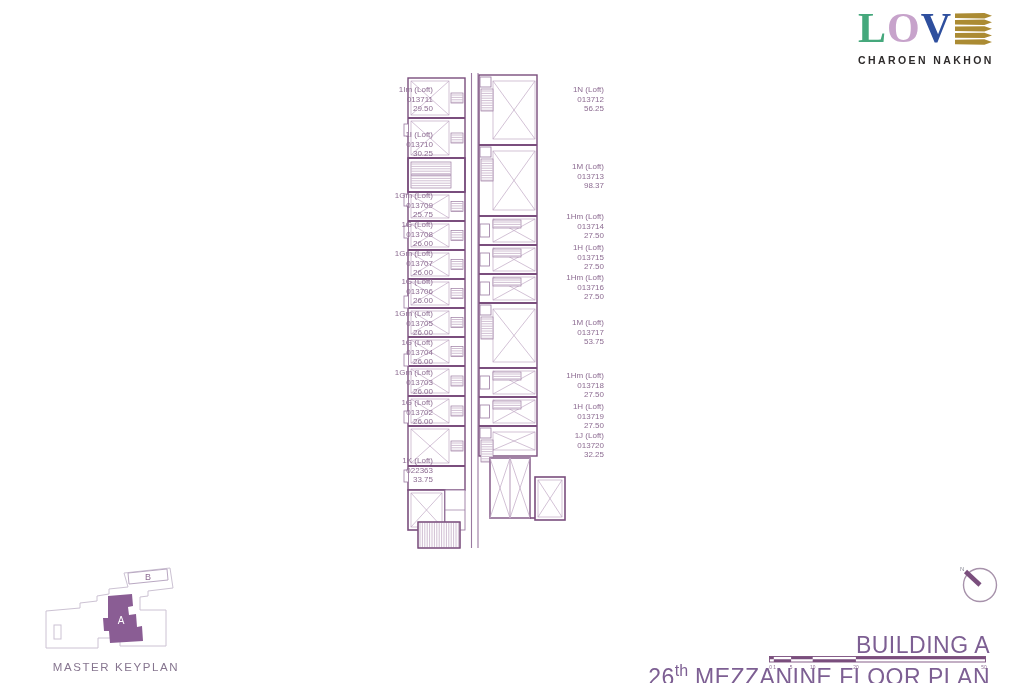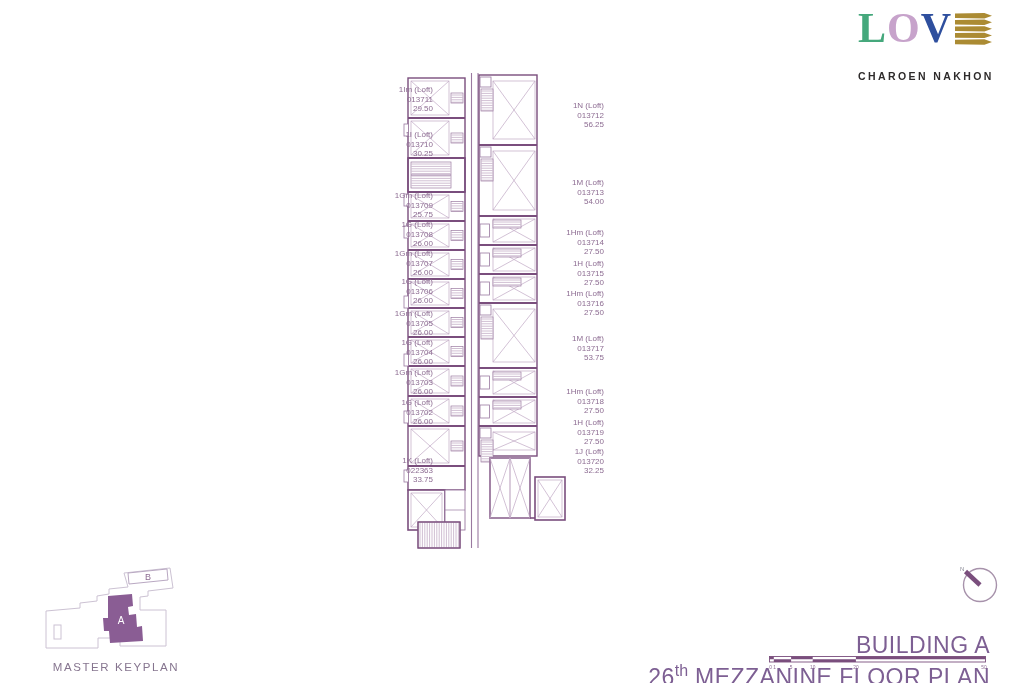--- a/index.html
+++ b/index.html
@@ -10,30 +10,30 @@
   }
 
   
   .logo { position:absolute; left:858px; top:8px; width:134px; }
   .logo-word { display:flex; align-items:flex-start; }
   .logo-letter { font-family:"Liberation Serif", serif; font-weight:bold; font-size:42px; line-height:40px; letter-spacing:1px; }
   .l-green { color:#45a87c; }
   .l-lilac { color:#c7a3cb; }
   .l-blue  { color:#2e4f9e; }
   .emark { margin-left:3px; margin-top:2px; }
-  .logo-sub { margin-top:22px; font-size:10.5px; font-weight:bold; letter-spacing:2.4px; color:#2e2b2b; white-space:nowrap; }
+  .logo-sub { margin-top:6px; font-size:10.5px; font-weight:bold; letter-spacing:2.4px; color:#2e2b2b; white-space:nowrap; }
 
   
   .plan-wrap { position:absolute; left:395px; top:66px; width:190px; height:490px; }
 
   
   .ul { position:absolute; width:80px; text-align:right; font-size:8px; line-height:9.5px; color:#8d6c92; }
   .ul span { display:block; }
   .col-left  .ul { left:353px; }
-  .col-right .ul { left:524px;margin-top:16px; }
+  .col-right .ul { left:524px; }
 
   
   .keyplan { position:absolute; left:40px; top:563px; }
   .keyplan-caption { position:absolute; left:48px; top:652px; width:136px; text-align:center;
     font-size:11.5px; letter-spacing:1.6px; color:#86758f;margin-top:9px; }
 
   
   .titleblock { position:absolute; right:34px; top:604px; text-align:right;
     color:#7d5f93; font-size:23px; line-height:26px; letter-spacing:0.5px; white-space:nowrap;margin-top:28px; }
   .titleblock sup { font-size:16px; vertical-align:9px; letter-spacing:0; }
@@ -393,21 +393,21 @@
 
   <div class="col-right">
     <div class="ul" style="top:85px">
         <span>1N (Loft)</span>
         <span>013712</span>
         <span>56.25</span>
       </div>
     <div class="ul" style="top:162px">
         <span>1M (Loft)</span>
         <span>013713</span>
-        <span>54.00</span>
+        <span>98.37</span>
       </div>
     <div class="ul" style="top:212px">
         <span>1Hm (Loft)</span>
         <span>013714</span>
         <span>27.50</span>
       </div>
     <div class="ul" style="top:243px">
         <span>1H (Loft)</span>
         <span>013715</span>
         <span>27.50</span>

